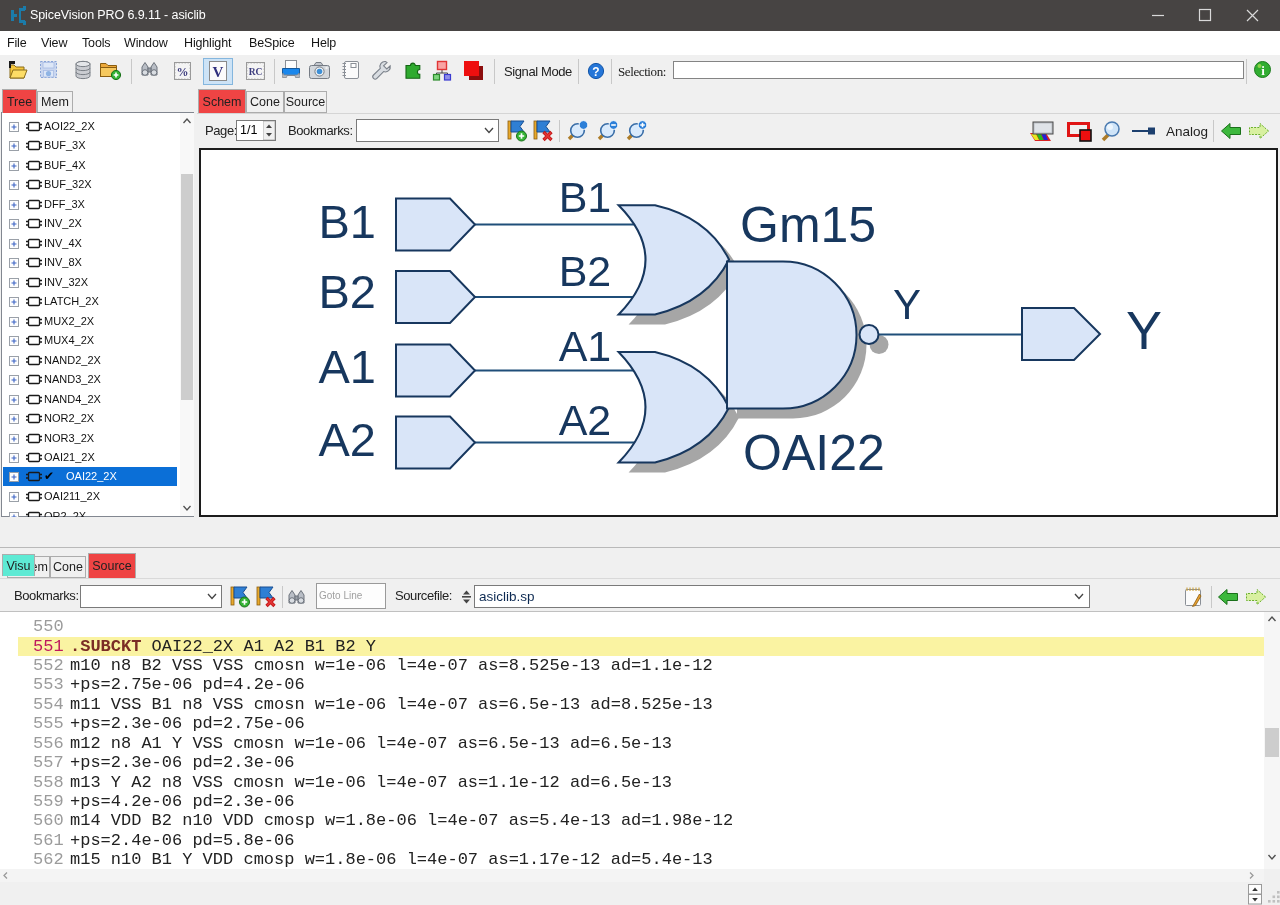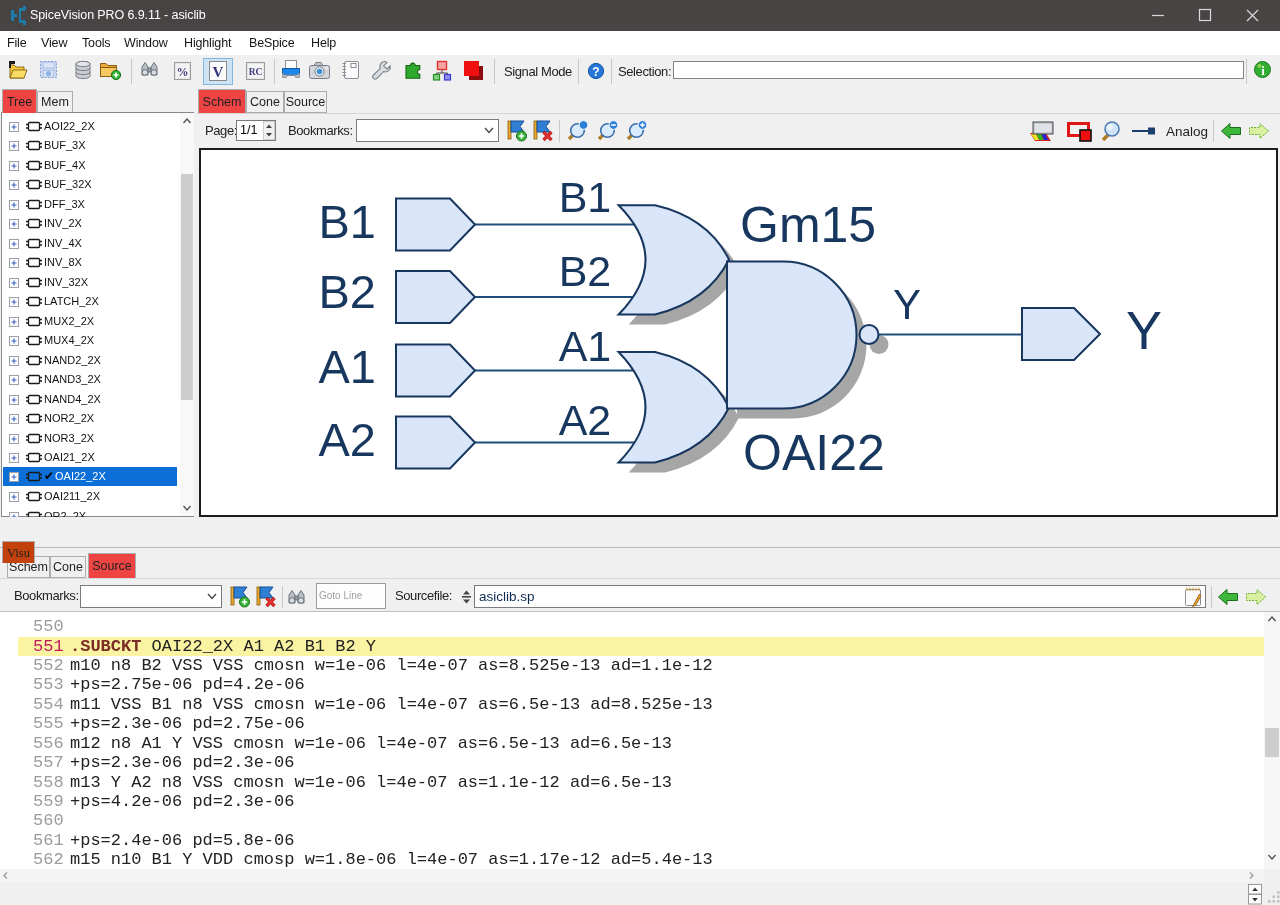--- a/index.html
+++ b/index.html
@@ -202,21 +202,21 @@
     <text x="8" y="12.6" font-size="12" font-weight="bold" fill="#fff" text-anchor="middle">?</text>
   </g>
 
   <g transform="translate(1254,6)">
     <circle cx="8.5" cy="8.5" r="8" fill="#31ad31" stroke="#1d7c1d"></circle>
     <circle cx="5.5" cy="5" r="2" fill="#8ed44a"></circle>
     <text x="9" y="13.5" font-size="13" font-weight="bold" fill="#fff" text-anchor="middle" font-family="Liberation Serif,serif">i</text>
   </g>
 </svg>
 <div class="abs tlabel" style="left:504px;top:55px;">Signal Mode</div>
-<div class="abs tlabel" style="left:618px;top:55px;">Selection:</div>
+<div class="abs tlabel" style="left:618px;top:55px;font-family:Liberation Serif, serif;">Selection:</div>
 <div class="abs" id="sel-input"></div>
 
 <div class="abs tab active" style="left:2px;top:89px;width:35px;height:24px;line-height:24px;">Tree</div>
 <div class="abs tab" style="left:37px;top:91px;width:36px;height:22px;line-height:21px;">Mem</div>
 <div class="abs" id="treepanel">
   <div class="trow" style="top:4px">
       <svg width="40" height="19" class="ti">
         <use href="#texp"></use>
         <use href="#tchip"></use>
       </svg>
@@ -340,21 +340,21 @@
         <use href="#tchip"></use>
       </svg>
       <span class="lbl">OAI21_2X</span>
     </div>
   <div class="trow sel" style="top:354px">
       <svg width="40" height="19" class="ti">
         <use href="#texp"></use>
         <use href="#tchip"></use>
       </svg>
       <span class="chk">✔</span>
-      <span class="lbl" style="left:52px;">OAI22_2X</span>
+      <span class="lbl" style="left:63px;">OAI22_2X</span>
     </div>
   <div class="trow" style="top:374px">
       <svg width="40" height="19" class="ti">
         <use href="#texp"></use>
         <use href="#tchip"></use>
       </svg>
       <span class="lbl">OAI211_2X</span>
     </div>
   <div class="trow" style="top:394px">
       <svg width="40" height="19" class="ti">
@@ -517,21 +517,21 @@
     <text x="585" y="435.3" font-size="43" text-anchor="middle">A2</text>
     <text x="740" y="241.8" font-size="50">Gm15</text>
     <text x="743" y="470.3" font-size="50">OAI22</text>
     <text x="907" y="319.3" font-size="42" text-anchor="middle">Y</text>
     <text x="1126" y="349.3" font-size="54">Y</text>
   </g>
 </svg>
 </div>
 
 <div class="abs" id="visuband"></div>
-<div class="abs tab active" style="left:2px;top:541px;width:33px;height:22px;line-height:22px;background:#c2410c;font-family:Liberation Serif, serif;">Visu</div>
+<div class="abs tab active" style="left:2px;top:554px;width:33px;height:22px;line-height:22px;background:#5eead4;">Visu</div>
 
 <div class="abs" id="btabs"></div>
 <div class="abs tab" style="left:7px;top:556px;width:43px;height:22px;line-height:21px;">Schem</div>
 <div class="abs tab" style="left:50px;top:556px;width:36px;height:22px;line-height:21px;">Cone</div>
 <div class="abs tab active" style="left:88px;top:553px;width:48px;height:25px;line-height:24px;">Source</div>
 
 <div class="abs" id="btool"></div>
 <div class="abs tlabel" style="left:14px;top:579px;line-height:33px;">Bookmarks:</div>
 <div class="abs" style="left:80px;top:585px;width:142px;height:23px;background:#fff;border:1px solid #7a7a7a;box-sizing:border-box;">
   <svg style="position:absolute;right:4px;top:7px" width="10" height="7">
@@ -562,21 +562,21 @@
     <circle cx="13" cy="11.5" r="2.8" fill="#d9dde2"></circle>
   </g>
 </svg>
 <div class="abs" style="left:316px;top:583px;width:70px;height:26px;background:#fdfdfd;border:1px solid #9a9a9a;box-sizing:border-box;font-size:10px;color:#a0a0a0;line-height:24px;padding-left:2px;">Goto Line</div>
 <div class="abs tlabel" style="left:395px;top:579px;line-height:33px;">Sourcefile:</div>
 <svg class="abs" style="left:460px;top:588px;width:13px;height:18px" viewBox="0 0 13 18">
   <path d="M3 6.5 L6.5 2.5 L10 6.5 Z" fill="#444"></path>
   <rect x="2" y="8" width="9" height="1.6" fill="#444"></rect>
   <path d="M3 11.5 L6.5 15.5 L10 11.5 Z" fill="#444"></path>
 </svg>
-<div class="abs" style="left:474px;top:585px;width:732px;height:23px;background:#fff;border:1px solid #7a7a7a;box-sizing:border-box;font-size:13.5px;color:#0d2a52;line-height:21px;padding-left:4px;">asiclib.sp
+<div class="abs" style="left:474px;top:585px;width:616px;height:23px;background:#fff;border:1px solid #7a7a7a;box-sizing:border-box;font-size:13.5px;color:#0d2a52;line-height:21px;padding-left:4px;">asiclib.sp
   <svg style="position:absolute;right:5px;top:7px" width="10" height="7">
       <path d="M1 1 L5 5.5 L9 1" fill="none" stroke="#444" stroke-width="1.3"></path>
     </svg>
 </div>
 <svg class="abs" style="left:1184px;top:586px;width:96px;height:22px" viewBox="0 0 96 22">
   <g transform="translate(0,1)">
     <rect x="1.5" y="2.5" width="15" height="16" rx="1" fill="#fbfbfb" stroke="#8a8f96"></rect>
     <g stroke="#c99a2a" stroke-width="1">
         <line x1="3" y1="0.5" x2="3" y2="4"></line>
         <line x1="6" y1="0.5" x2="6" y2="4"></line>
@@ -599,21 +599,21 @@
   <div class="srow" style="top:5.2px"><span class="lnum">550</span></div>
   <div class="srow hl" style="top:24.6px"><span class="lnum" style="color:#be185d;">551</span><span class="code"><b style="color:#7b2d26;">.SUBCKT</b> OAI22_2X A1 A2 B1 B2 Y</span></div>
   <div class="srow" style="top:44.0px"><span class="lnum">552</span><span class="code">m10 n8 B2 VSS VSS cmosn w=1e-06 l=4e-07 as=8.525e-13 ad=1.1e-12</span></div>
   <div class="srow" style="top:63.4px"><span class="lnum">553</span><span class="code">+ps=2.75e-06 pd=4.2e-06</span></div>
   <div class="srow" style="top:82.9px"><span class="lnum">554</span><span class="code">m11 VSS B1 n8 VSS cmosn w=1e-06 l=4e-07 as=6.5e-13 ad=8.525e-13</span></div>
   <div class="srow" style="top:102.3px"><span class="lnum">555</span><span class="code">+ps=2.3e-06 pd=2.75e-06</span></div>
   <div class="srow" style="top:121.7px"><span class="lnum">556</span><span class="code">m12 n8 A1 Y VSS cmosn w=1e-06 l=4e-07 as=6.5e-13 ad=6.5e-13</span></div>
   <div class="srow" style="top:141.1px"><span class="lnum">557</span><span class="code">+ps=2.3e-06 pd=2.3e-06</span></div>
   <div class="srow" style="top:160.5px"><span class="lnum">558</span><span class="code">m13 Y A2 n8 VSS cmosn w=1e-06 l=4e-07 as=1.1e-12 ad=6.5e-13</span></div>
   <div class="srow" style="top:180.0px"><span class="lnum">559</span><span class="code">+ps=4.2e-06 pd=2.3e-06</span></div>
-  <div class="srow" style="top:199.4px"><span class="lnum">560</span></div>
+  <div class="srow" style="top:199.4px"><span class="lnum">560</span><span class="code">m14 VDD B2 n10 VDD cmosp w=1.8e-06 l=4e-07 as=5.4e-13 ad=1.98e-12</span></div>
   <div class="srow" style="top:218.8px"><span class="lnum">561</span><span class="code">+ps=2.4e-06 pd=5.8e-06</span></div>
   <div class="srow" style="top:238.2px"><span class="lnum">562</span><span class="code">m15 n10 B1 Y VDD cmosp w=1.8e-06 l=4e-07 as=1.17e-12 ad=5.4e-13</span></div>
 </div>
 <div class="abs" id="vscroll">
   <svg width="16" height="257">
     <path d="M4.5 9 L8 5 L11.5 9" fill="none" stroke="#505050" stroke-width="1.4"></path>
     <rect x="1" y="116" width="14" height="29" fill="#cdcdcd"></rect>
     <path d="M4.5 243 L8 247 L11.5 243" fill="none" stroke="#505050" stroke-width="1.4"></path>
   </svg>
 </div>

